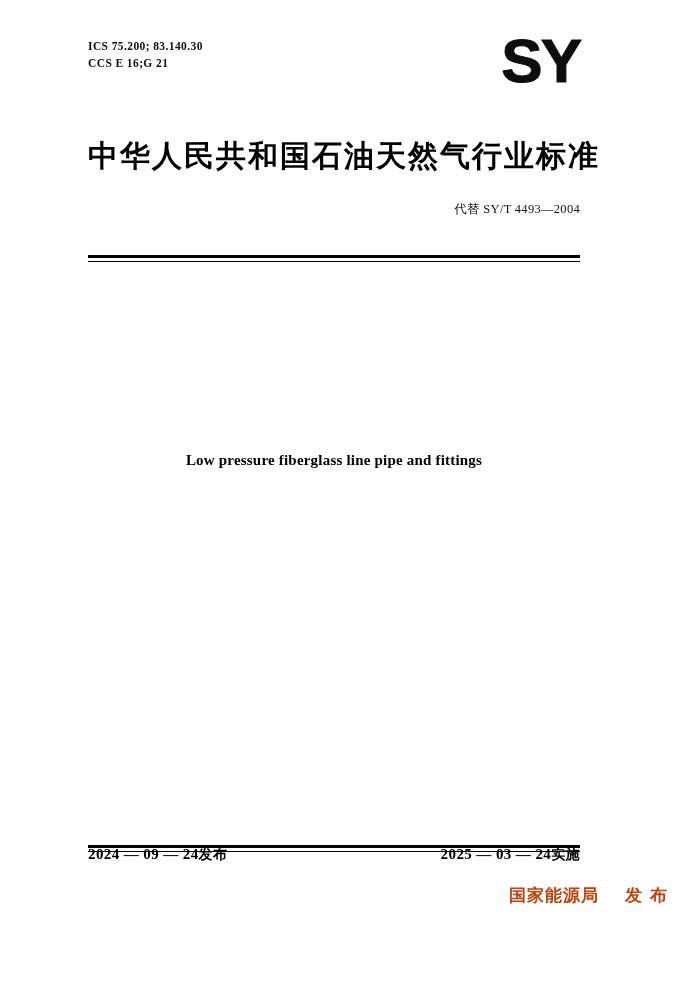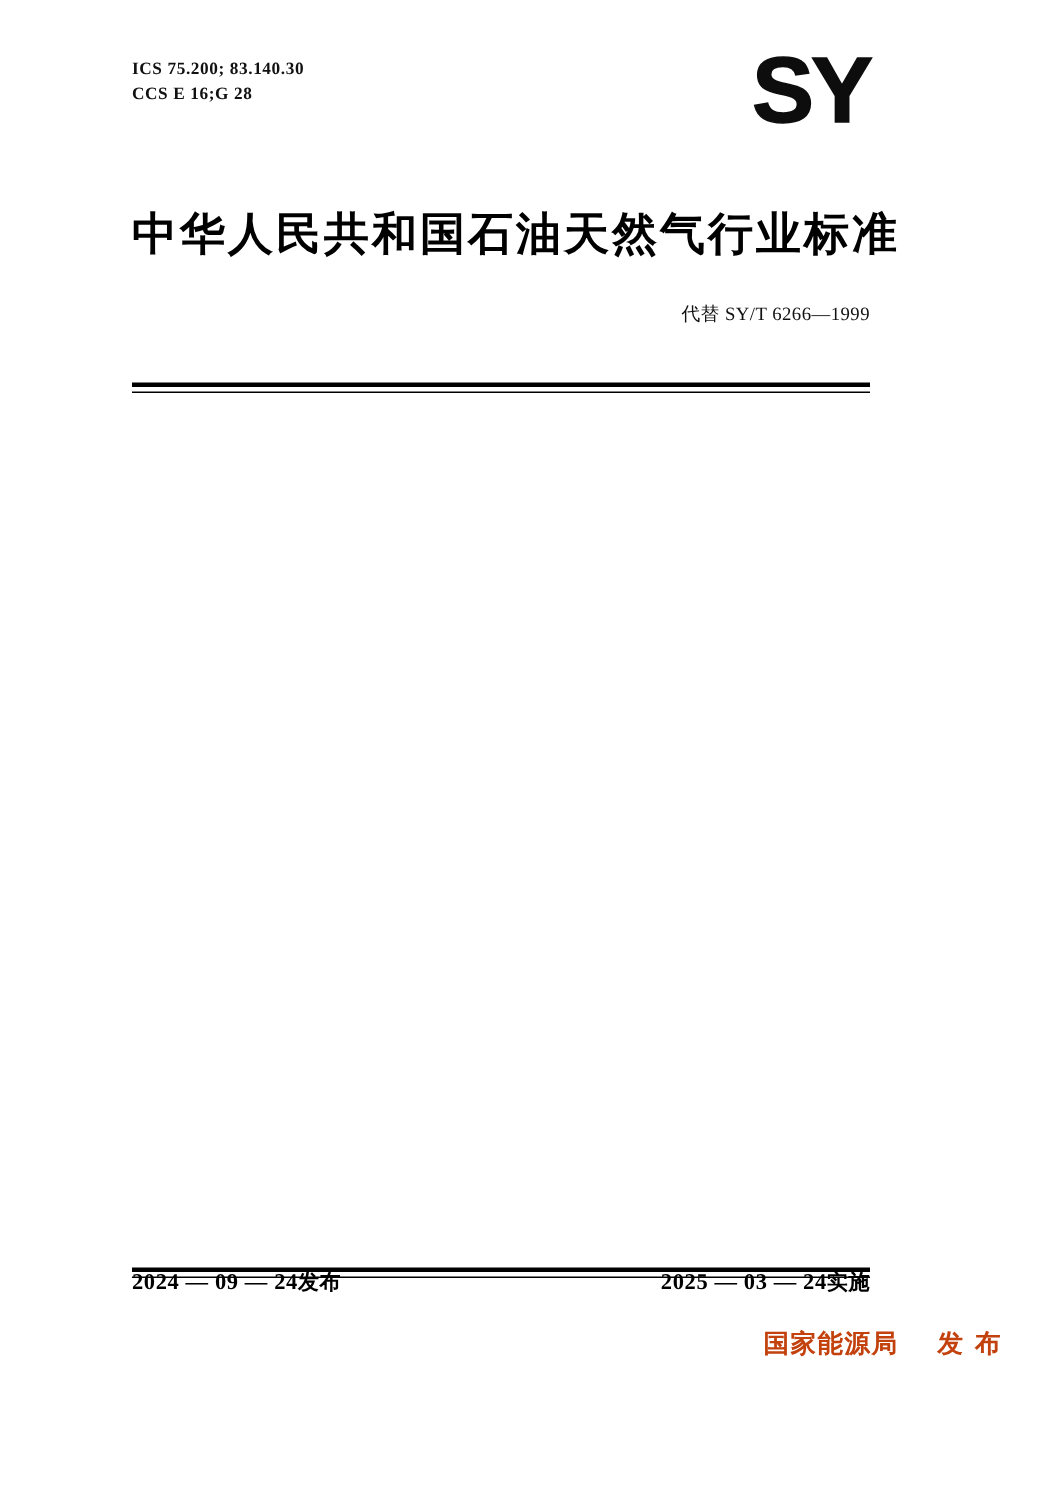--- a/index.html
+++ b/index.html
@@ -185,36 +185,37 @@
 </style>
 </head>
 <body>
 
 <div class="page">
 
   <div class="header">
 
     <div class="ics-block">
       <div class="ics-line">ICS 75.200; 83.140.30</div>
-      <div class="ics-line">CCS E 16;G 28</div>
+      <div class="ics-line">CCS E 16;G 21</div>
     </div>
 
     <div class="sy-logo">SY</div>
 
     <div class="nat-title">中华人民共和国石油天然气行业标准</div>
 
     <div class="std-no">
-      <div class="replaces">代替 SY/T 6266—1999</div>
+      <div class="replaces">代替 SY/T 4493—2004</div>
     </div>
 
   </div>
 
   <div class="rule-top"></div>
   <div class="rule-top-thin"></div>
 
+  <div class="doc-title-en">Low pressure fiberglass line pipe and fittings</div>
 
   <div class="date-row">
     <div>
       <span>2024 — 09 — 24</span><span class="cnsuffix">发布</span>
     </div>
     <div>
       <span>2025 — 03 — 24</span><span class="cnsuffix">实施</span>
     </div>
   </div>
 

